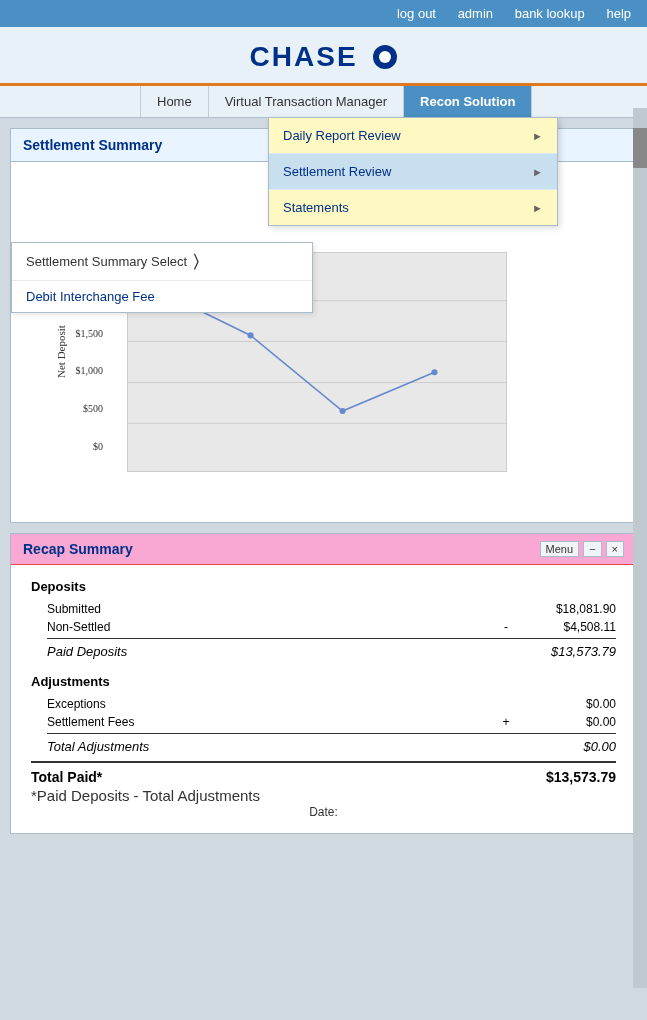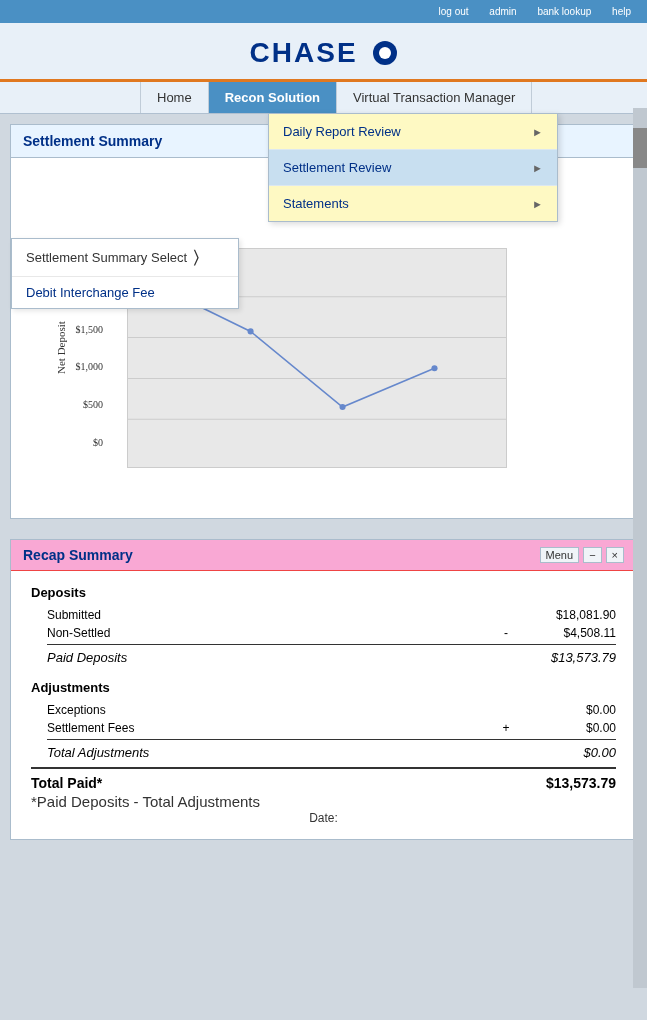--- a/index.html
+++ b/index.html
@@ -11,21 +11,21 @@
       background: #d0d8e0;
       position: relative;
     }
 
     
     .top-bar {
       background: #4a90c4;
       color: white;
       text-align: right;
       padding: 6px 16px;
-      font-size: 10px;
+      font-size: 13px;
     }
     .top-bar a {
       color: white;
       text-decoration: none;
       margin-left: 18px;
     }
 
     
     .logo-area {
       background: #e8f0f8;
@@ -120,21 +120,21 @@
     .chevron {
       color: #666;
       font-size: 11px;
     }
 
     
     .content-area {
       padding: 10px;
       display: flex;
       flex-direction: column;
-      gap: 20px;
+      gap: 10px;
     }
 
     
     .panel {
       background: white;
       border: 1px solid #aabccc;
     }
     .panel-header {
       background: #e8f4ff;
       padding: 8px 12px;
@@ -142,21 +142,21 @@
       color: #003087;
       font-size: 14px;
       border-bottom: 1px solid #aabccc;
     }
     .settlement-menu-overlay {
       position: absolute;
       top: 0;
       left: 0;
       background: white;
       border: 1px solid #aabccc;
-      width: 228px;
+      width: 302px;
       z-index: 50;
       box-shadow: 2px 2px 5px rgba(0,0,0,0.1);
     }
     .settlement-menu-item {
       padding: 8px 14px;
       color: #003087;
       cursor: pointer;
       font-size: 13px;
       border-bottom: 1px solid #e8e8e8;
     }
@@ -317,22 +317,22 @@
 
 <div class="logo-area">
   <span class="logo-text">
     <span>CHASE</span>
     <span class="logo-icon"></span>
   </span>
 </div>
 
 <div class="main-nav">
   <div class="nav-item">Home</div>
+  <div class="nav-item vtm">Virtual Transaction Manager</div>
   <div class="nav-item active">Recon Solution</div>
-  <div class="nav-item vtm">Virtual Transaction Manager</div>
 
   <div class="dropdown-menu">
     <div class="dropdown-item">
       <span>Daily Report Review</span>
       <span class="chevron">►</span>
     </div>
     <div class="dropdown-item highlighted">
       <span>Settlement Review</span>
       <span class="chevron">►</span>
     </div>

